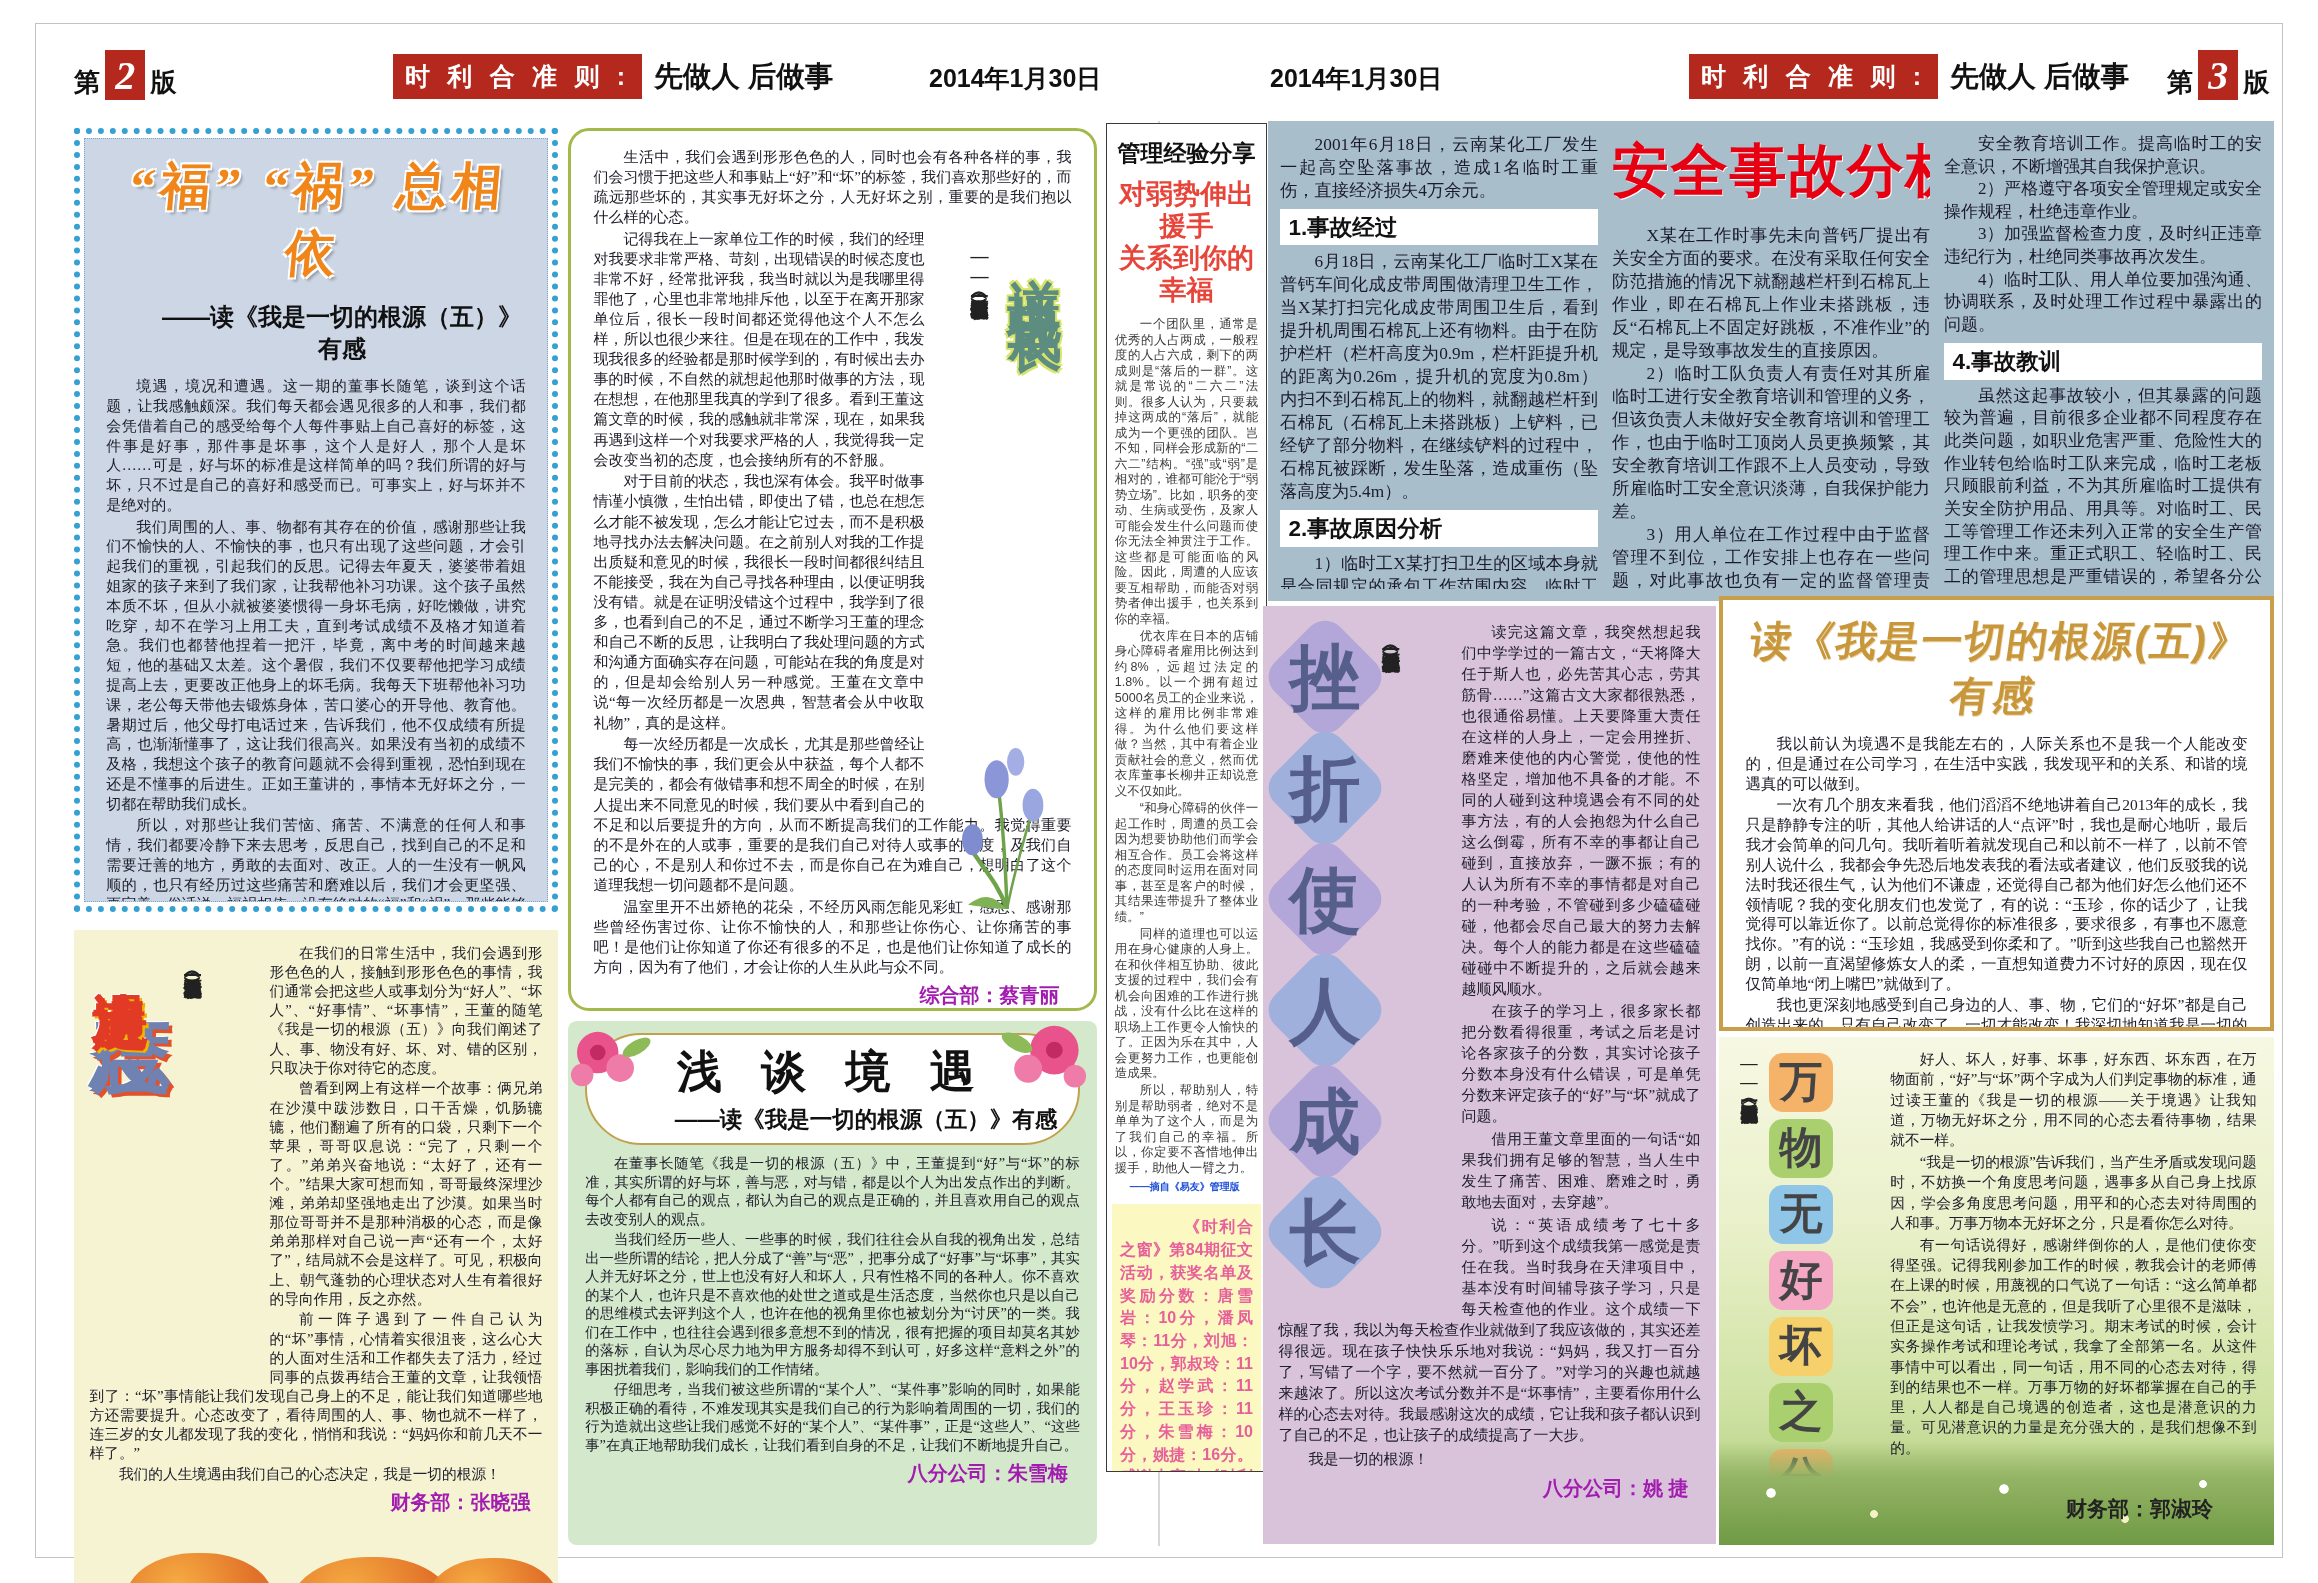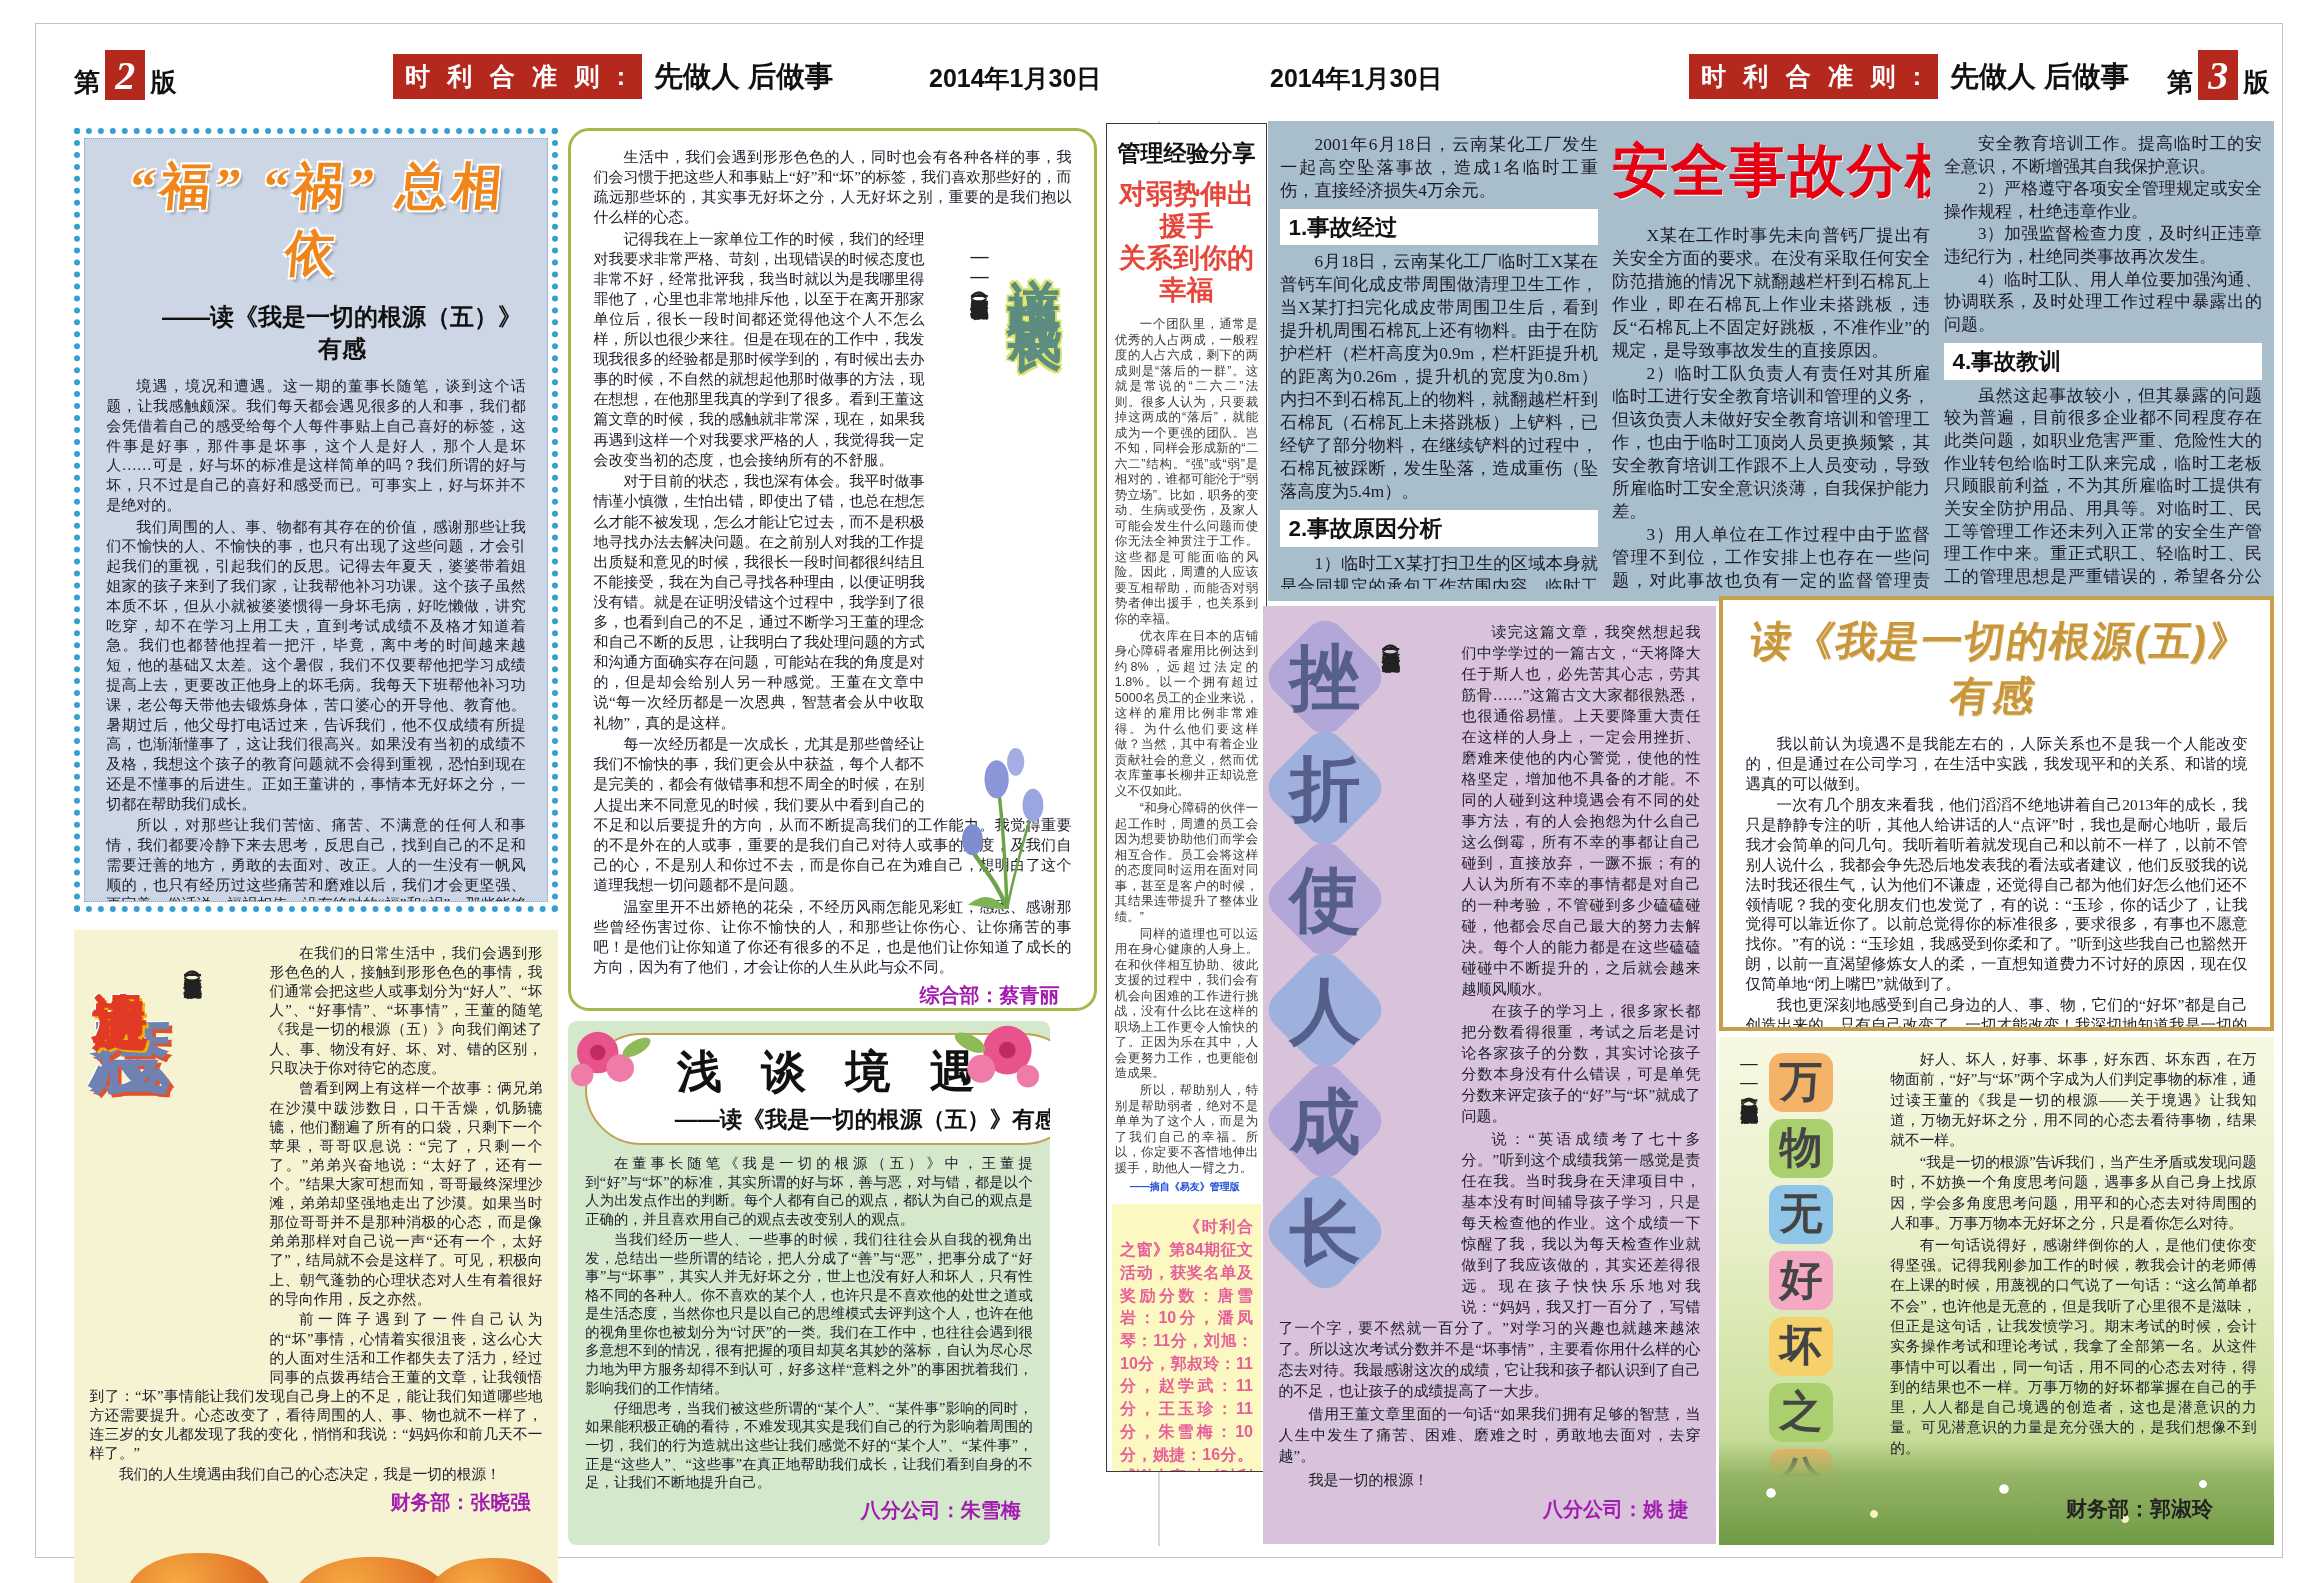--- a/index.html
+++ b/index.html
@@ -60,21 +60,21 @@
         border:3.5px solid #a3b94b;border-radius:21px;padding:15.5px 22.5px;overflow:hidden;}
   .njFloat{float:right;width:135px;height:562px;margin:5.2px 0 7px 12px;display:flex;justify-content:flex-end;}
   .njSub{font-size:18px;font-weight:bold;color:#222;height:449px;margin-top:12px;}
   .njTitle{font-size:54px;font-weight:800;color:#5d8c80;letter-spacing:10.4px;margin-left:7px;
            font-family:"Liberation Sans",sans-serif;
            text-shadow:1.7px 1.7px 0 #d8e56a,-1.7px -1.7px 0 #d8e56a,1.7px -1.7px 0 #d8e56a,-1.7px 1.7px 0 #d8e56a;}
   .njFlower{position:absolute;right:35px;top:605px;}
   .artC .b{font-size:15px;line-height:1.34;}
 
   
-  .artD{left:568px;top:1021px;width:482px;height:524px;background:#d4e8cc;box-sizing:border-box;
+  .artD{left:568px;top:1021px;width:529px;height:524px;background:#d4e8cc;box-sizing:border-box;
         border-radius:8.6px;padding:10.4px 17.3px;overflow:hidden;}
   .qtBox{width:449px;margin:1.7px auto 8.6px auto;background:#fff;border:2.6px solid #c2a14e;
          border-radius:60px;padding:7px 21px 8.6px 21px;text-align:center;position:relative;z-index:2;}
   .qtTitle{font-size:45px;font-weight:800;letter-spacing:14px;color:#111;}
   .qtSub{font-family:"Liberation Sans",sans-serif;font-weight:bold;font-size:22.5px;color:#111;
          text-align:right;margin-top:1.7px;}
   .artD .b{font-size:14.3px;line-height:1.3;}
   .peony{position:absolute;z-index:3;pointer-events:none;}
 
   
@@ -319,22 +319,22 @@
           <span>成</span>
         </div>
       <div class="tile t-b">
           <span>长</span>
         </div>
     </div>
     <div class="czSub vert">《我是一切的根源（五）》读后感</div>
   </div>
   <p class="b">读完这篇文章，我突然想起我们中学学过的一篇古文，“天将降大任于斯人也，必先苦其心志，劳其筋骨……”这篇古文大家都很熟悉，也很通俗易懂。上天要降重大责任在这样的人身上，一定会用挫折、磨难来使他的内心警觉，使他的性格坚定，增加他不具备的才能。不同的人碰到这种境遇会有不同的处事方法，有的人会抱怨为什么自己这么倒霉，所有不幸的事都让自己碰到，直接放弃，一蹶不振；有的人认为所有不幸的事情都是对自己的一种考验，不管碰到多少磕磕碰碰，他都会尽自己最大的努力去解决。每个人的能力都是在这些磕磕碰碰中不断提升的，之后就会越来越顺风顺水。</p>
   <p class="b">在孩子的学习上，很多家长都把分数看得很重，考试之后老是讨论各家孩子的分数，其实讨论孩子分数本身没有什么错误，可是单凭分数来评定孩子的“好”与“坏”就成了问题。</p>
+  <p class="b">借用王董文章里面的一句话“如果我们拥有足够的智慧，当人生中发生了痛苦、困难、磨难之时，勇敢地去面对，去穿越”。</p>
   <p class="b">说：“英语成绩考了七十多分。”听到这个成绩我第一感觉是责任在我。当时我身在天津项目中，基本没有时间辅导孩子学习，只是每天检查他的作业。这个成绩一下惊醒了我，我以为每天检查作业就做到了我应该做的，其实还差得很远。现在孩子快快乐乐地对我说：“妈妈，我又打一百分了，写错了一个字，要不然就一百分了。”对学习的兴趣也就越来越浓了。所以这次考试分数并不是“坏事情”，主要看你用什么样的心态去对待。我最感谢这次的成绩，它让我和孩子都认识到了自己的不足，也让孩子的成绩提高了一大步。</p>
-  <p class="b">借用王董文章里面的一句话“如果我们拥有足够的智慧，当人生中发生了痛苦、困难、磨难之时，勇敢地去面对，去穿越”。</p>
   <p class="b czClose">我是一切的根源！</p>
   <div class="byline">八分公司：姚  捷</div>
 </div>
 
 <div class="abs dugan">
   <div class="dgTitle">读《我是一切的根源(五)》有感</div>
   <p class="b">我以前认为境遇不是我能左右的，人际关系也不是我一个人能改变的，但是通过在公司学习，在生活中实践，我发现平和的关系、和谐的境遇真的可以做到。</p>
   <p class="b">一次有几个朋友来看我，他们滔滔不绝地讲着自己2013年的成长，我只是静静专注的听，其他人给讲话的人“点评”时，我也是耐心地听，最后我才会简单的问几句。我听着听着就发现自己和以前不一样了，以前不管别人说什么，我都会争先恐后地发表我的看法或者建议，他们反驳我的说法时我还很生气，认为他们不谦虚，还觉得自己都为他们好怎么他们还不领情呢？我的变化朋友们也发觉了，有的说：“玉珍，你的话少了，让我觉得可以靠近你了。以前总觉得你的标准很多，要求很多，有事也不愿意找你。”有的说：“玉珍姐，我感受到你柔和了。”听到这些我自己也豁然开朗，以前一直渴望修炼女人的柔，一直想知道费力不讨好的原因，现在仅仅简单地“闭上嘴巴”就做到了。</p>
   <p class="b">我也更深刻地感受到自己身边的人、事、物，它们的“好坏”都是自己创造出来的，只有自己改变了，一切才能改变！我深切地知道我是一切的根源！</p>
 

